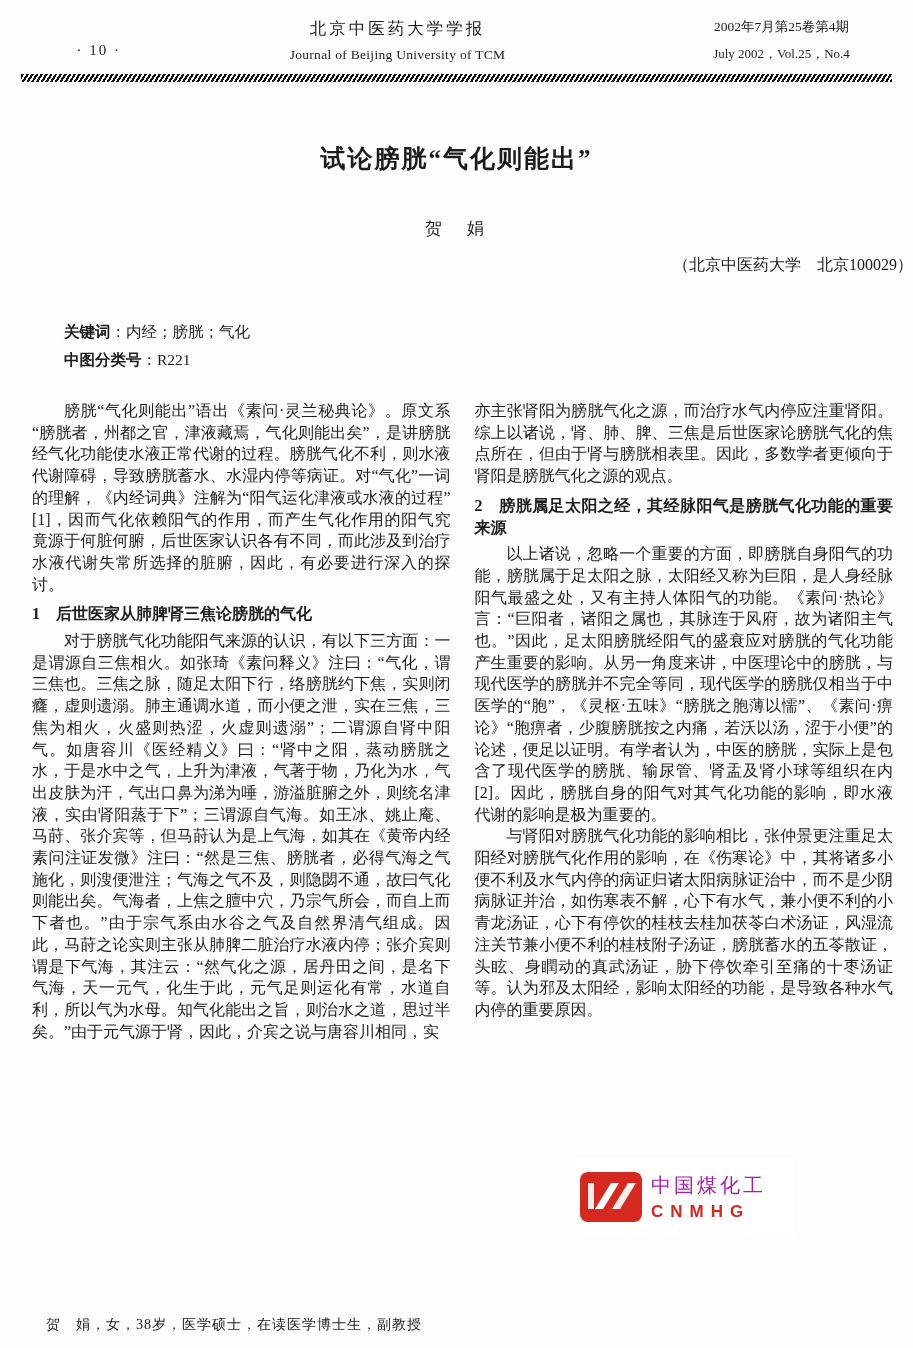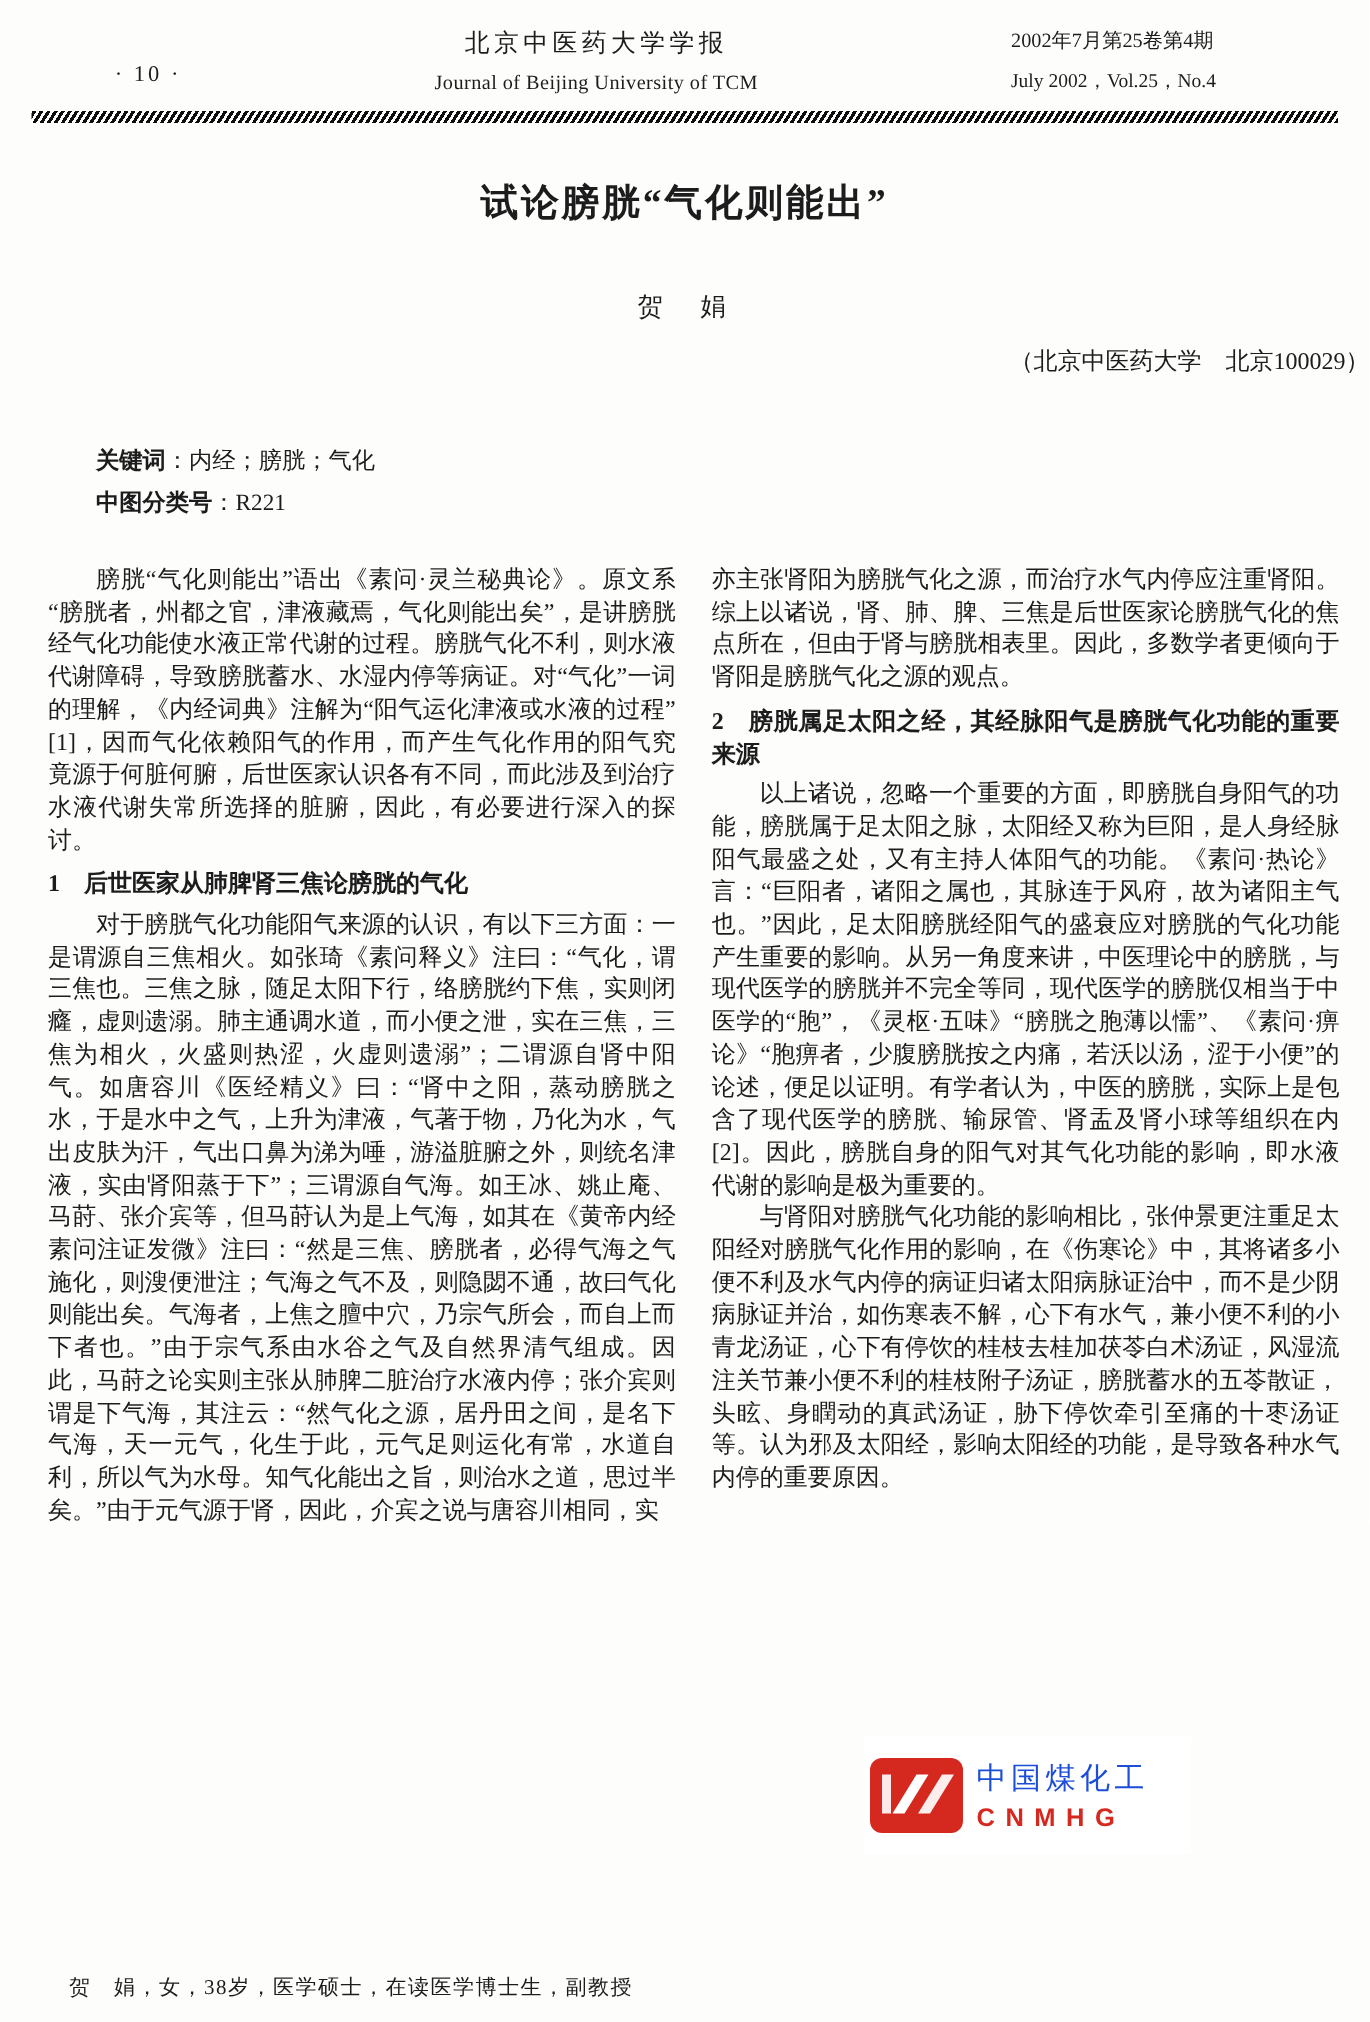--- a/index.html
+++ b/index.html
@@ -24,31 +24,31 @@
   .hdr-left {
     width: 95px;
     font-size: 15px;
     padding-top: 24px;
     letter-spacing: 2px;
     text-align: right;
   }
   .hdr-center { flex: 1; text-align: center; }
   .hdr-center .cn { font-size: 16.5px; letter-spacing: 3px; }
   .hdr-center .en { font-size: 13.5px; margin-top: 7px; letter-spacing: .3px; }
-  .hdr-right { width: 215px; text-align: left; }
+  .hdr-right { width: 215px; text-align: center; }
   .hdr-right .cn { font-size: 13.5px; }
   .hdr-right .en { font-size: 13px; margin-top: 9px; }
   .rule {
     margin: 11px 21px 0 21px;
     height: 8px;
     background: repeating-linear-gradient(-58deg, #0e0e0e 0px, #0e0e0e 2.2px, #fdfdfc 2.2px, #fdfdfc 4px);
   }
   
   .title {
-    margin-top: 36px;
+    margin-top: 60px;
     text-align: center;
     font-size: 25px;
     font-weight: bold;
     letter-spacing: 2px;
   }
   .author { margin-top: 42px; text-align: center; font-size: 17px; letter-spacing: 4px; }
   .affil  { margin-top: 15px; text-align: right; font-size: 16px; }
   .meta { margin: 42px 0 0 64px; font-size: 15.5px; line-height: 28px; }
   .meta .label {
     font-family: "Liberation Sans", "DejaVu Sans", sans-serif;
@@ -83,21 +83,21 @@
     width: 218px;
     height: 78px;
     background: #ffffff;
     display: flex;
     align-items: center;
     gap: 9px;
     padding: 3px 4px;
   }
   .wm-logo { width: 62px; height: 50px; flex: none; }
   .wm-text { font-family: "Liberation Sans", "DejaVu Sans", sans-serif; }
-  .wm-text .cn { font-size: 20px; color: #1d4ed8; letter-spacing: 3px; }
+  .wm-text .cn { font-size: 20px; color: #a21caf; letter-spacing: 3px; }
   .wm-text .en { font-size: 17px; font-weight: bold; color: #d5281e; letter-spacing: 7px; margin-top: 3px; }
   
   .bio {
     position: absolute;
     left: 46px;
     bottom: 14px;
     font-size: 14px;
     letter-spacing: 1px;
   }
 </style>

